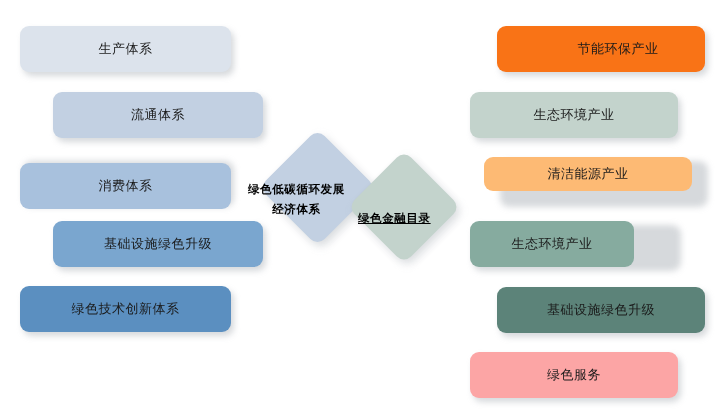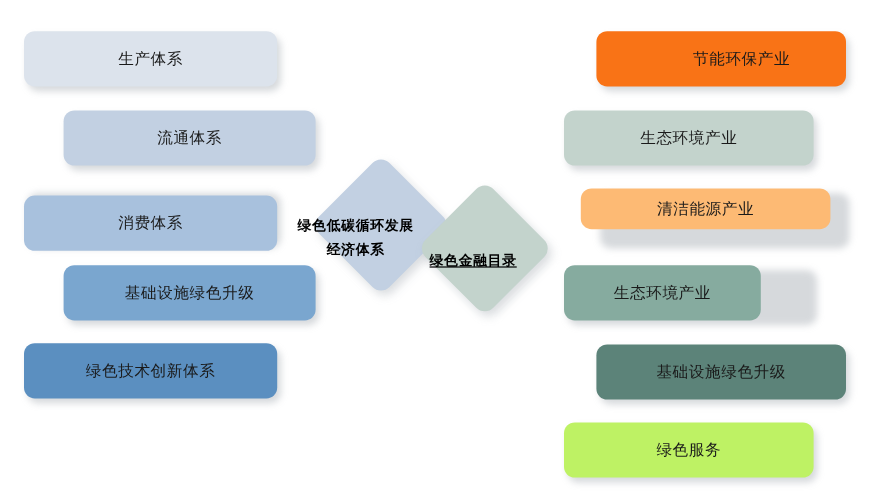--- a/index.html
+++ b/index.html
@@ -119,21 +119,21 @@
     <div class="chip chip-body" id="rb3" style="left: 470px; top: 221px; width: 164px; height: 46px; background: rgb(134, 171, 159); z-index: 9;">
       <span>生态环境产业</span>
     </div>
 
     <div class="chip-shadow" id="rs4" style="left: 500px; top: 291px; width: 208px; height: 46px; z-index: 10;"></div>
     <div class="chip chip-body" id="rb4" style="left: 497px; top: 287px; width: 208px; height: 46px; background: rgb(92, 131, 121); z-index: 11;">
       <span>基础设施绿色升级</span>
     </div>
 
     <div class="chip-shadow" id="rs5" style="left: 473px; top: 356px; width: 208px; height: 46px; z-index: 12;"></div>
-    <div class="chip chip-body" id="rb5" style="left: 470px; top: 352px; width: 208px; height: 46px; background: #bef264; z-index: 13;">
+    <div class="chip chip-body" id="rb5" style="left: 470px; top: 352px; width: 208px; height: 46px; background: #fca5a5; z-index: 13;">
       <span>绿色服务</span>
     </div>
   </div>
 
   <div>
     <div class="diamond-shadow" id="ds0" style="left: 278.5px; top: 149.5px; width: 83px; height: 83px; z-index: 20;"></div>
     <div class="diamond" id="db0" style="left: 275.5px; top: 145.5px; width: 83px; height: 83px; background: rgb(194, 208, 226); z-index: 21;"></div>
 
     <div class="diamond-shadow" id="ds1" style="left: 367px; top: 171px; width: 80px; height: 80px; z-index: 22;"></div>
     <div class="diamond" id="db1" style="left: 364px; top: 167px; width: 80px; height: 80px; background: rgb(195, 211, 204); z-index: 23;"></div>

